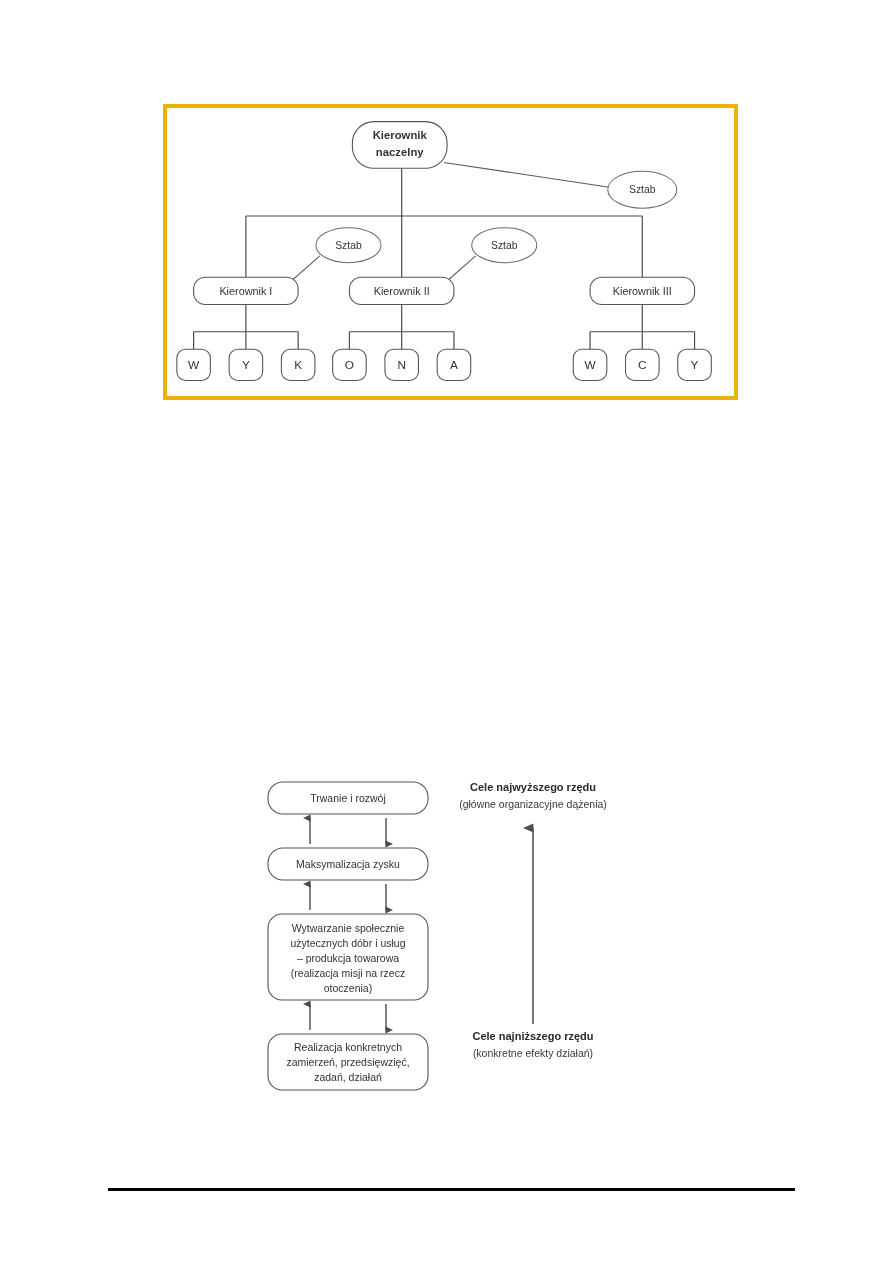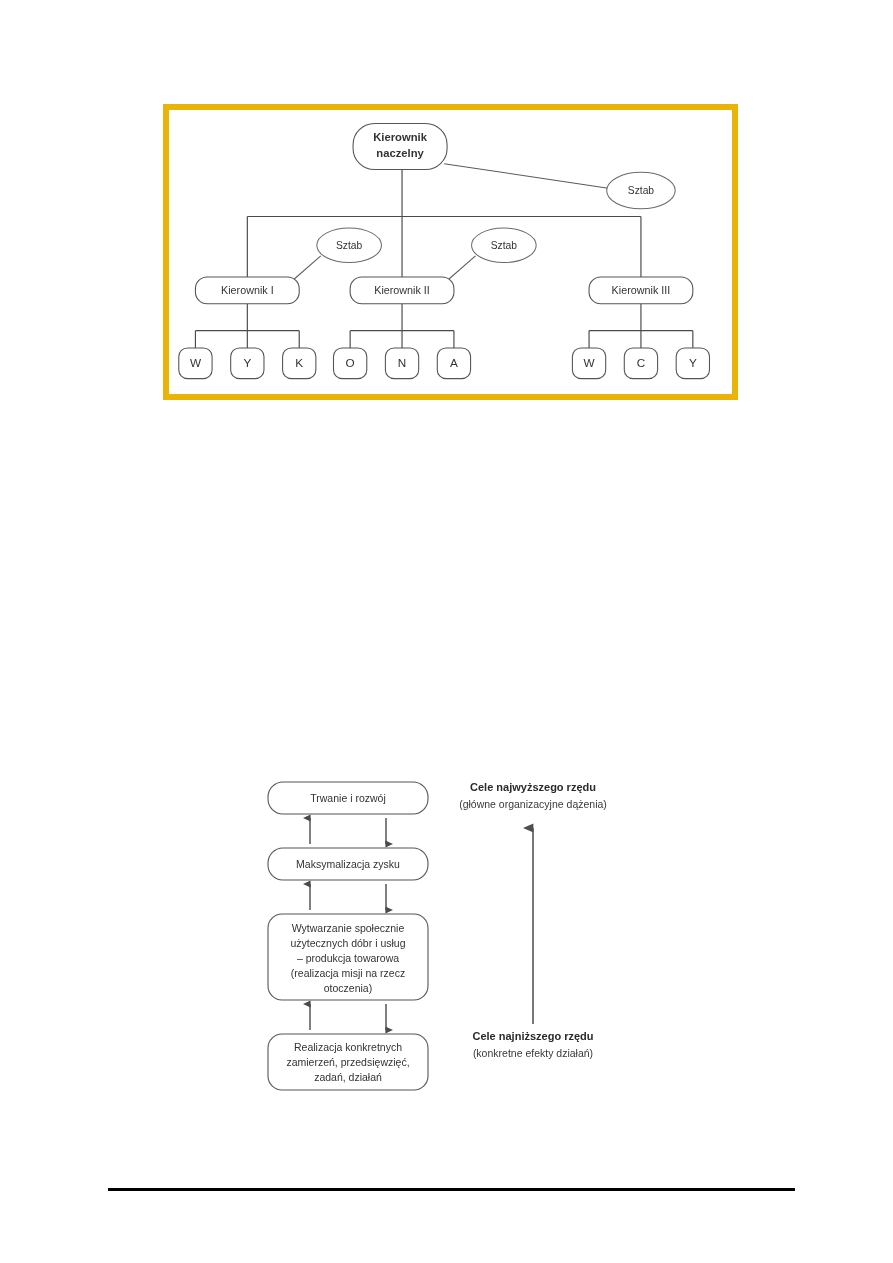--- a/index.html
+++ b/index.html
@@ -27,21 +27,21 @@
   
   .figure {
     position: absolute;
   }
 
   #fig-org {
     left: 163px;
     top: 104px;
     width: 575px;
     height: 296px;
-    border: 6px solid #eab308;
+    border: 4px solid #eab308;
     box-sizing: border-box;
   }
 
   #fig-goals {
     left: 250px;
     top: 772px;
     width: 420px;
     height: 300px;
   }
 

